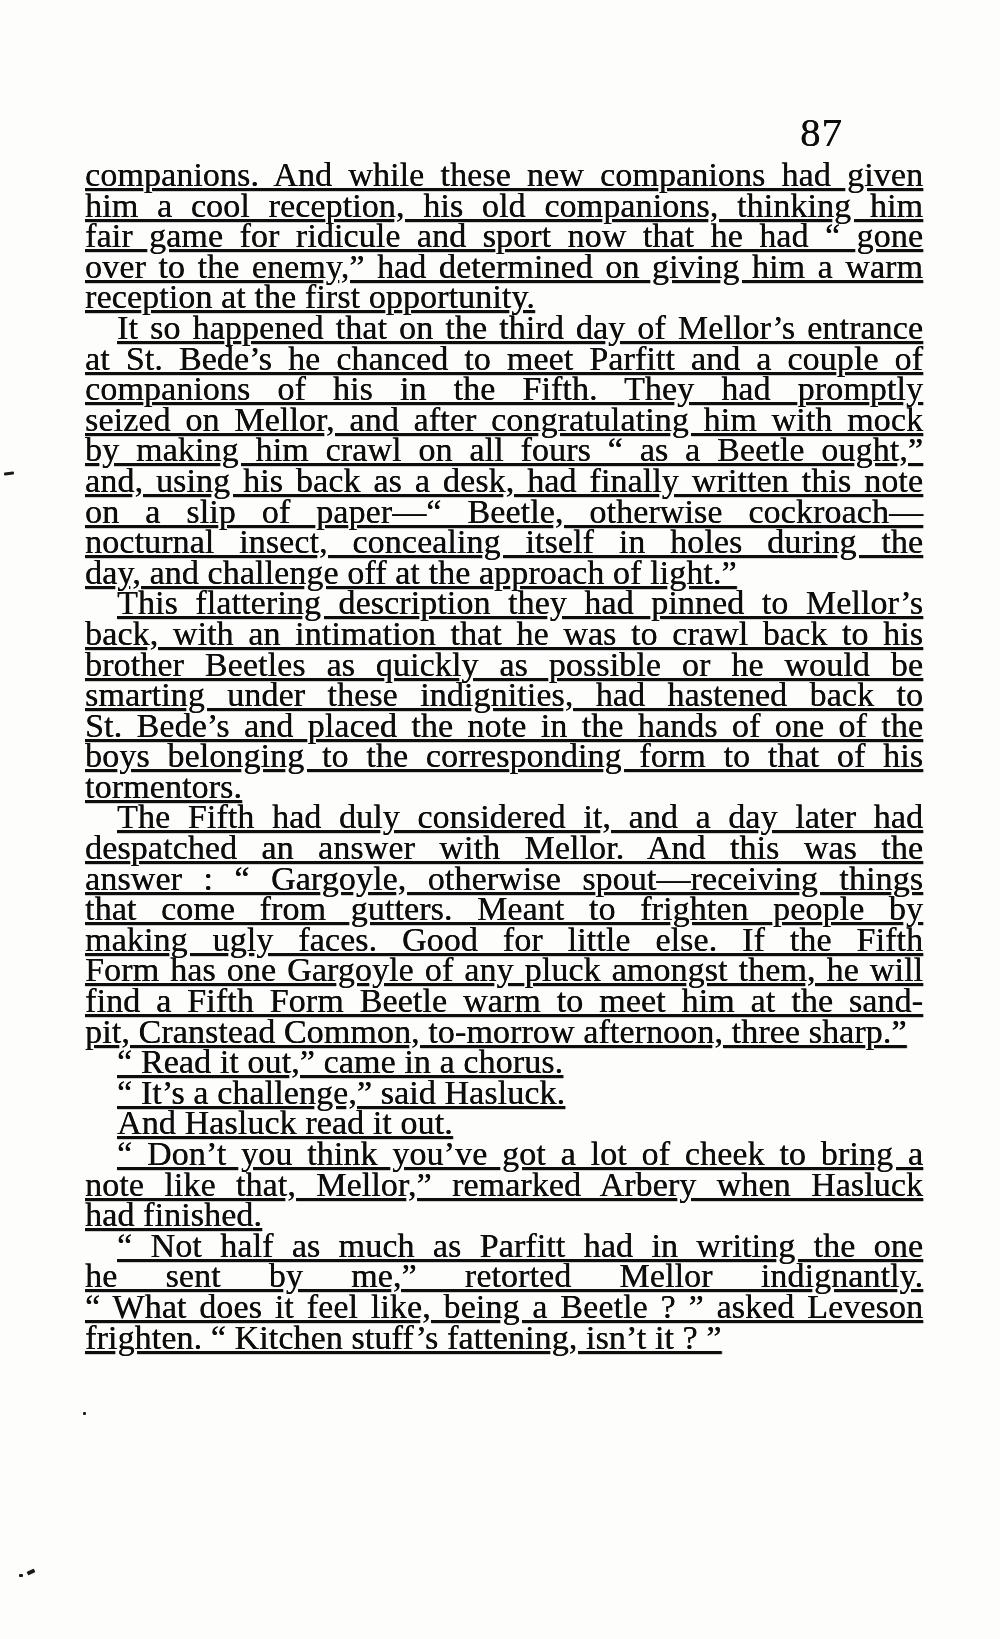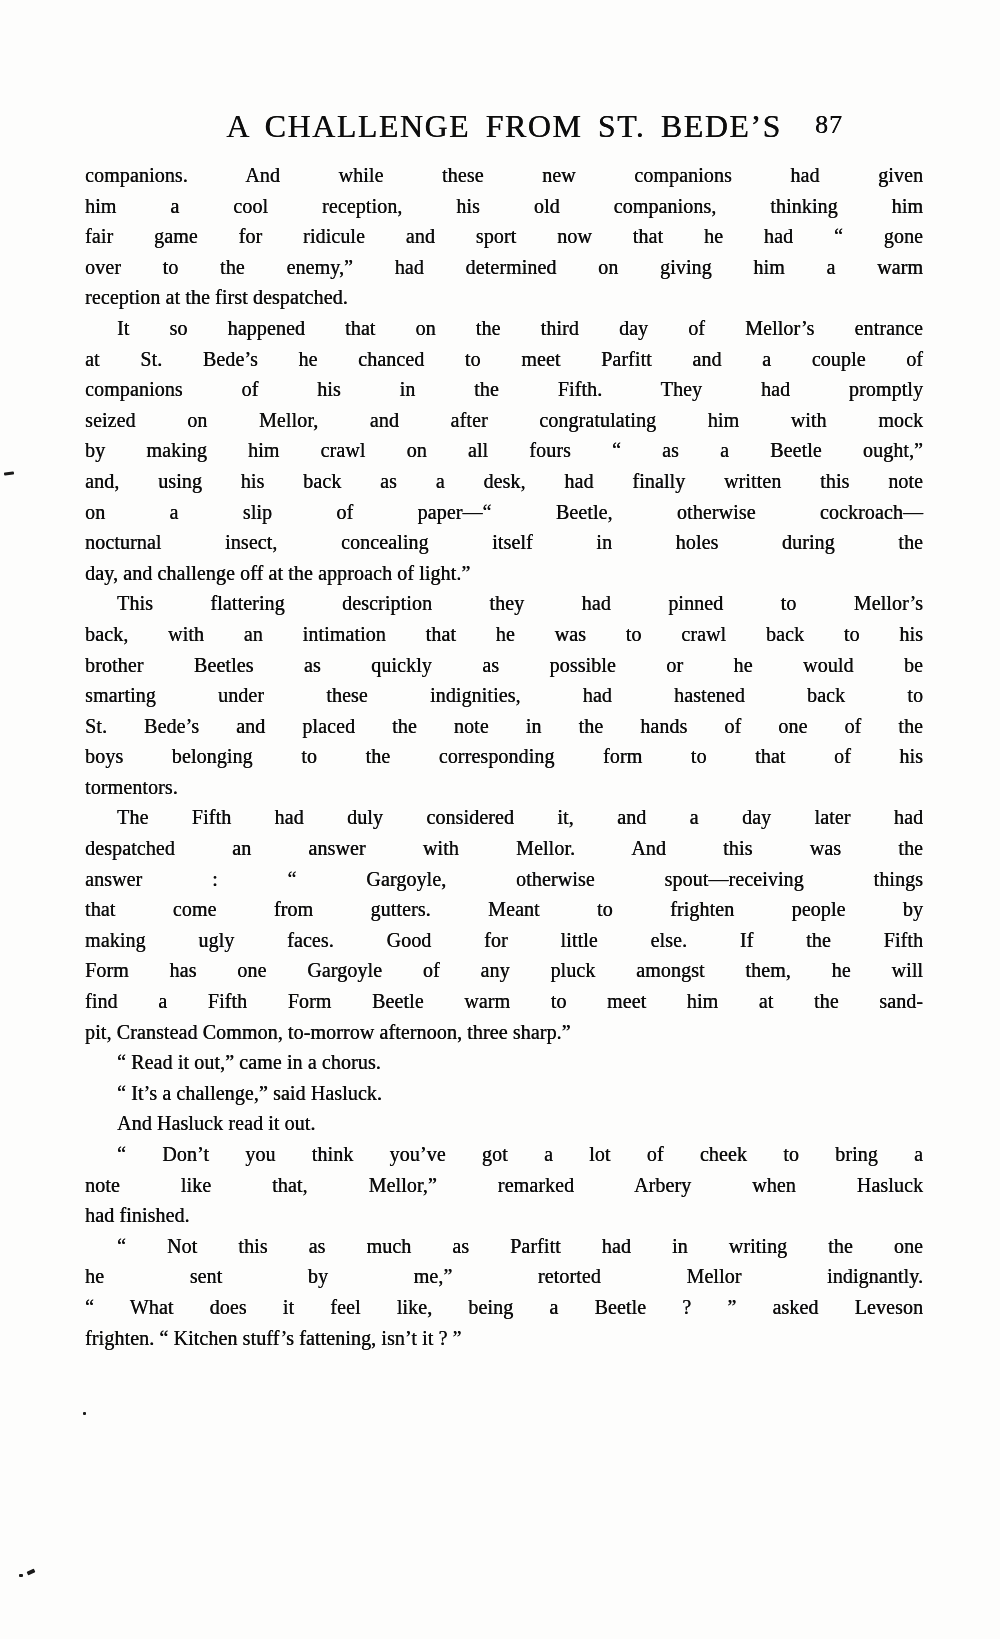--- a/index.html
+++ b/index.html
@@ -22,33 +22,34 @@
     font-size: 32px;
     line-height: 1;
     letter-spacing: 1.5px;
     word-spacing: 6px;
     white-space: nowrap;
     text-shadow: 0.35px 0.2px 0 currentColor;
   }
   .pagenum {
     position: absolute;
     right: 80px; top: 2px;
-    font-size: 26px;
+    font-size: 41px;
     letter-spacing: 1px;
     word-spacing: 0;
     font-feature-settings: "onum";
     text-shadow: 0.35px 0.2px 0 currentColor;
   }
   .body-text {
     position: absolute;
     top: 160px; left: 85px; width: 838px;
-    font-size: 20px;
+    font-size: 34px;
     line-height: 30.6px;
     letter-spacing: 0.1px;
     text-shadow: 0.35px 0.2px 0 currentColor;
+    text-decoration: underline;
   }
   .paragraph { margin: 0; }
   .line {
     text-align: justify;
     text-align-last: justify;
   }
   .line.last { text-align-last: left; }
   .line.indent { text-indent: 32px; }
   .mark {
     position: absolute;
@@ -59,31 +60,30 @@
   .mark.dot-a  { left: 83px; top: 1412px; width: 3px;  height: 3px; }
   .mark.dot-b  { left: 19px; top: 1574px; width: 4px;  height: 3px; }
   .mark.dot-c  { left: 27px; top: 1570px; width: 8px;  height: 4px; transform: rotate(-25deg); }
 </style>
 </head>
 <body>
 
 <div class="page">
 
   <div class="header">
-    <span>A CHALLENGE FROM ST. BEDE’S</span>
     <span class="pagenum">87</span>
   </div>
 
   <div class="body-text">
       <div class="paragraph">
         <div class="line">companions. And while these new companions had given</div>
         <div class="line">him a cool reception, his old companions, thinking him</div>
         <div class="line">fair game for ridicule and sport now that he had “ gone</div>
         <div class="line">over to the enemy,” had determined on giving him a warm</div>
-        <div class="line last">reception at the first despatched.</div>
+        <div class="line last">reception at the first opportunity.</div>
       </div>
       <div class="paragraph">
         <div class="line indent">It so happened that on the third day of Mellor’s entrance</div>
         <div class="line">at St. Bede’s he chanced to meet Parfitt and a couple of</div>
         <div class="line">companions of his in the Fifth. They had promptly</div>
         <div class="line">seized on Mellor, and after congratulating him with mock</div>
         <div class="line">by making him crawl on all fours “ as a Beetle ought,”</div>
         <div class="line">and, using his back as a desk, had finally written this note</div>
         <div class="line">on a slip of paper—“ Beetle, otherwise cockroach—</div>
         <div class="line">nocturnal insect, concealing itself in holes during the</div>
@@ -116,21 +116,21 @@
       </div>
       <div class="paragraph">
         <div class="line last indent">And Hasluck read it out.</div>
       </div>
       <div class="paragraph">
         <div class="line indent">“ Don’t you think you’ve got a lot of cheek to bring a</div>
         <div class="line">note like that, Mellor,” remarked Arbery when Hasluck</div>
         <div class="line last">had finished.</div>
       </div>
       <div class="paragraph">
-        <div class="line indent">“ Not this as much as Parfitt had in writing the one</div>
+        <div class="line indent">“ Not half as much as Parfitt had in writing the one</div>
         <div class="line">he sent by me,” retorted Mellor indignantly.</div>
         <div class="line">“ What does it feel like, being a Beetle ? ” asked Leveson</div>
         <div class="line last">frighten. “ Kitchen stuff’s fattening, isn’t it ? ”</div>
       </div>
     </div>
 
   <div class="mark dash"></div>
   <div class="mark dot-a"></div>
   <div class="mark dot-b"></div>
   <div class="mark dot-c"></div>

